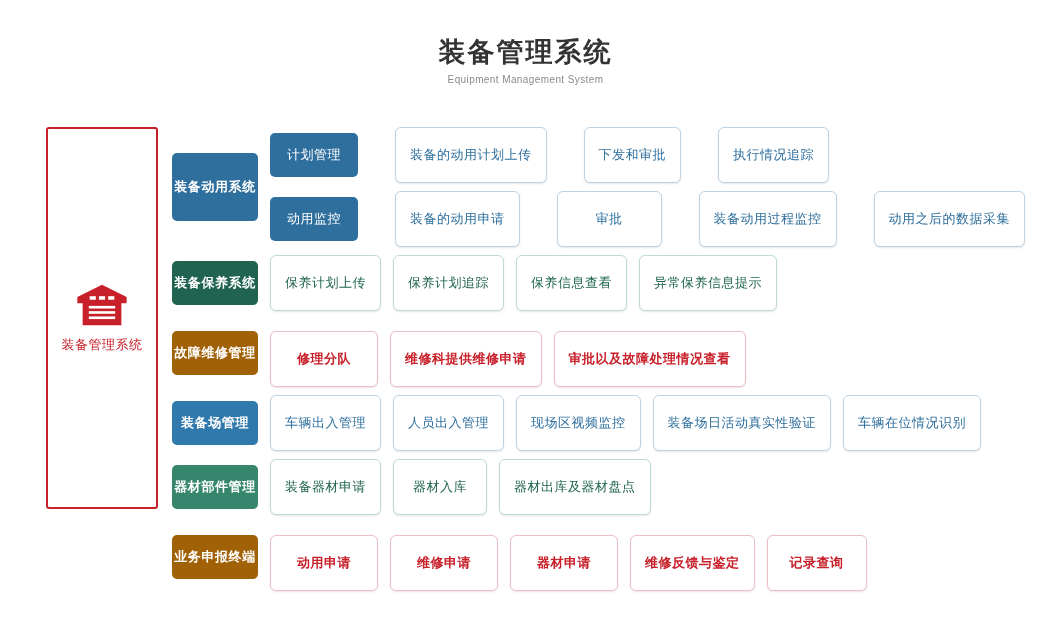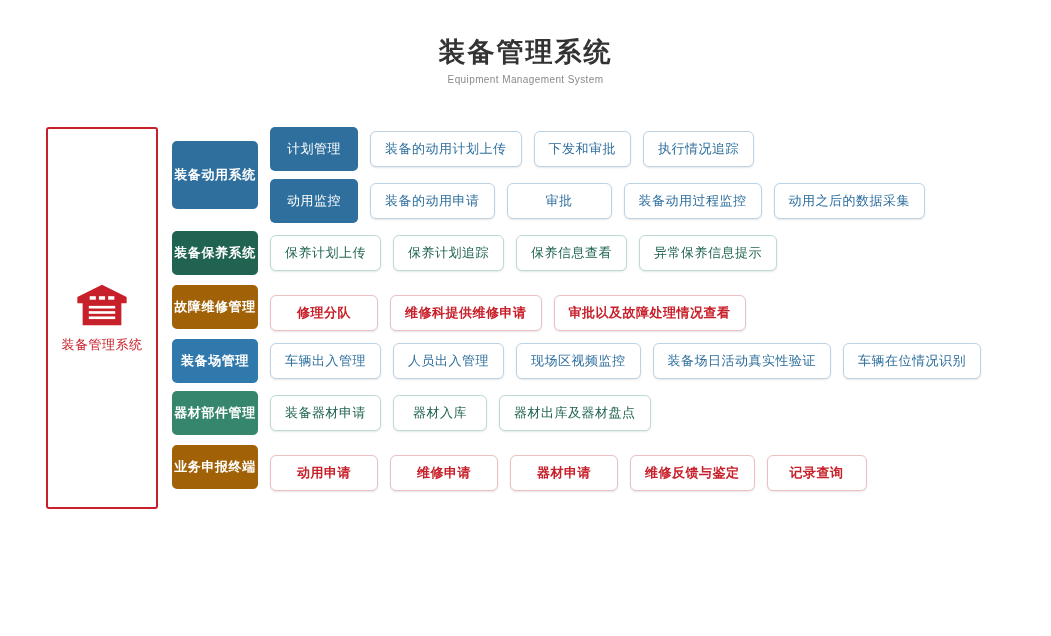--- a/index.html
+++ b/index.html
@@ -114,21 +114,21 @@
     display: flex;
     align-items: center;
     justify-content: center;
     flex: 0 0 auto;
     margin-left: 12px;
     box-sizing: border-box;
   }
 
   
   .leaf {
-    height: 36px;
+    height: 56px;
     border-radius: 6px;
     background: #ffffff;
     font-size: 13px;
     letter-spacing: 0.5px;
     display: flex;
     align-items: center;
     justify-content: center;
     flex: 0 0 auto;
     margin-left: 12px;
     padding: 0 14px;
@@ -138,20 +138,21 @@
   }
 
   
   .stack {
     display: flex;
     flex-direction: column;
   }
   .stack .row-inner {
     display: flex;
     align-items: center;
+    gap: 25px;
   }
   .stack .row-inner + .row-inner { margin-top: 8px; border-radius: 9px; }
 
   
   .c-blue-dark { background: #2e6f9e; }
   .c-blue      { background: #3079ac; }
   .c-green-dark{ background: #1f6350; }
   .c-green     { background: #35866c; }
   .c-red       { background: #a16207; }
 

